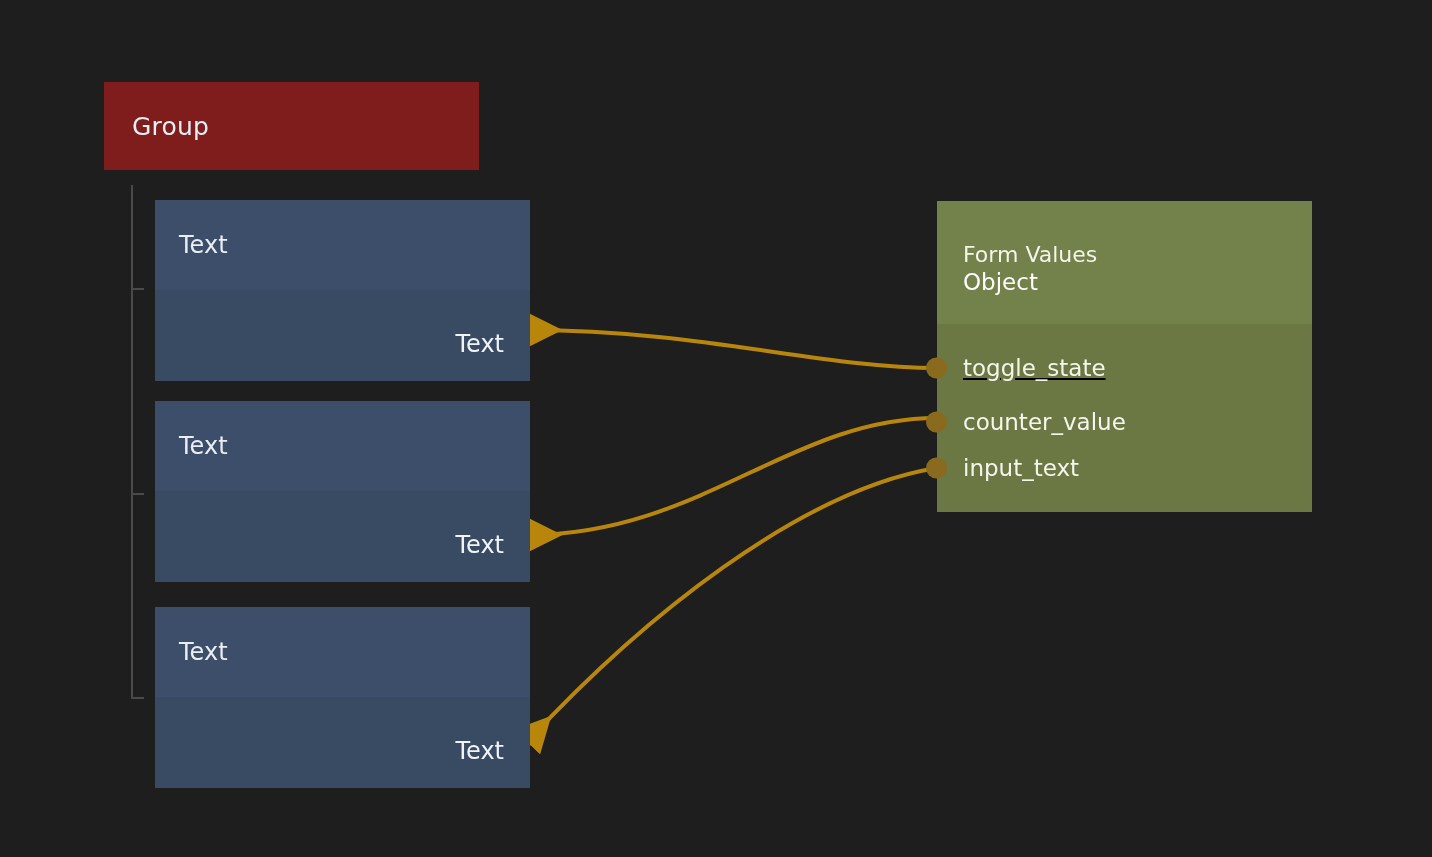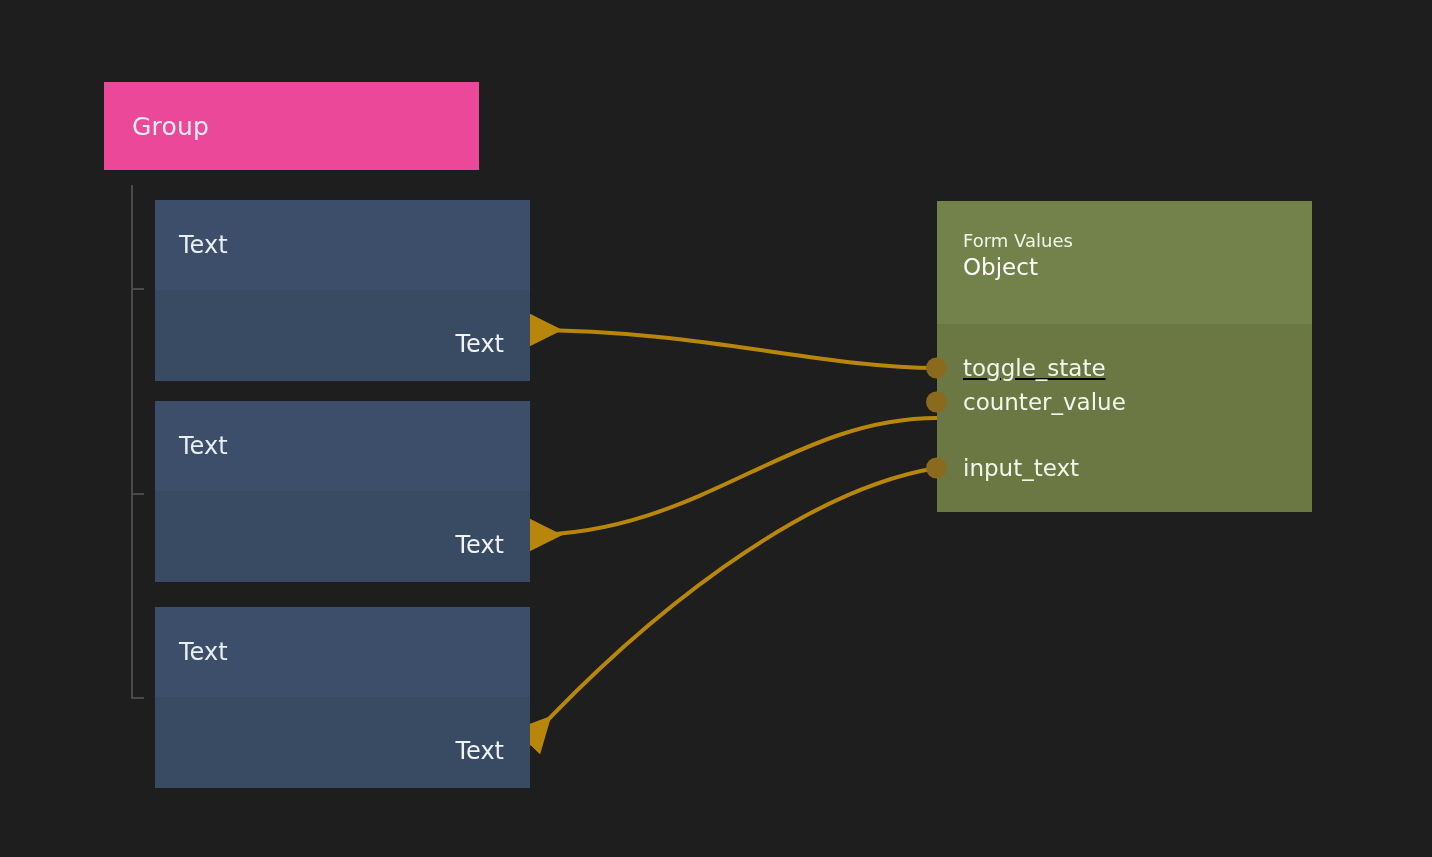--- a/index.html
+++ b/index.html
@@ -28,21 +28,21 @@
     z-index: 1;
   }
 
   
   .group-node {
     position: absolute;
     left: 104px;
     top: 82px;
     width: 375px;
     height: 88px;
-    background: #ec4899;
+    background: #7f1d1d;
     z-index: 2;
   }
   .group-node .group-title {
     position: absolute;
     left: 28px;
     top: 50%;
     transform: translateY(-50%);
     font-size: 25px;
     color: #e9eef5;
     letter-spacing: 0.2px;
@@ -121,24 +121,25 @@
     z-index: 2;
   }
   .object-head {
     position: relative;
     height: 123px;
     background: #73814a;
     padding: 30px 0 0 26px;
     box-sizing: border-box;
   }
   .object-head .obj-title {
-    font-size: 18px;
+    font-size: 22px;
     color: #f2f5ea;
     line-height: 1.15;
     white-space: nowrap;
+    margin-top: 11px;
   }
   .object-head .obj-subtitle {
     font-size: 23px;
     color: #ffffff;
     line-height: 1.2;
     margin-top: 2px;
     white-space: nowrap;
   }
   .object-body {
     position: relative;
@@ -147,21 +148,21 @@
   }
   .prop-row {
     position: absolute;
     left: 0;
     width: 100%;
     height: 50px;
     display: flex;
     align-items: center;
   }
   .prop-row.p1 { top: 142px; text-decoration: underline; }
-  .prop-row.p2 { top: 176px; }
+  .prop-row.p2 { top: 196px; }
   .prop-row.p3 { top: 242px; text-align: center; }
   .prop-row .prop-label {
     margin-left: 26px;
     font-size: 23px;
     color: #f3f6ec;
     white-space: nowrap;
   }
   .port-dot {
     position: absolute;
     left: -11px;

